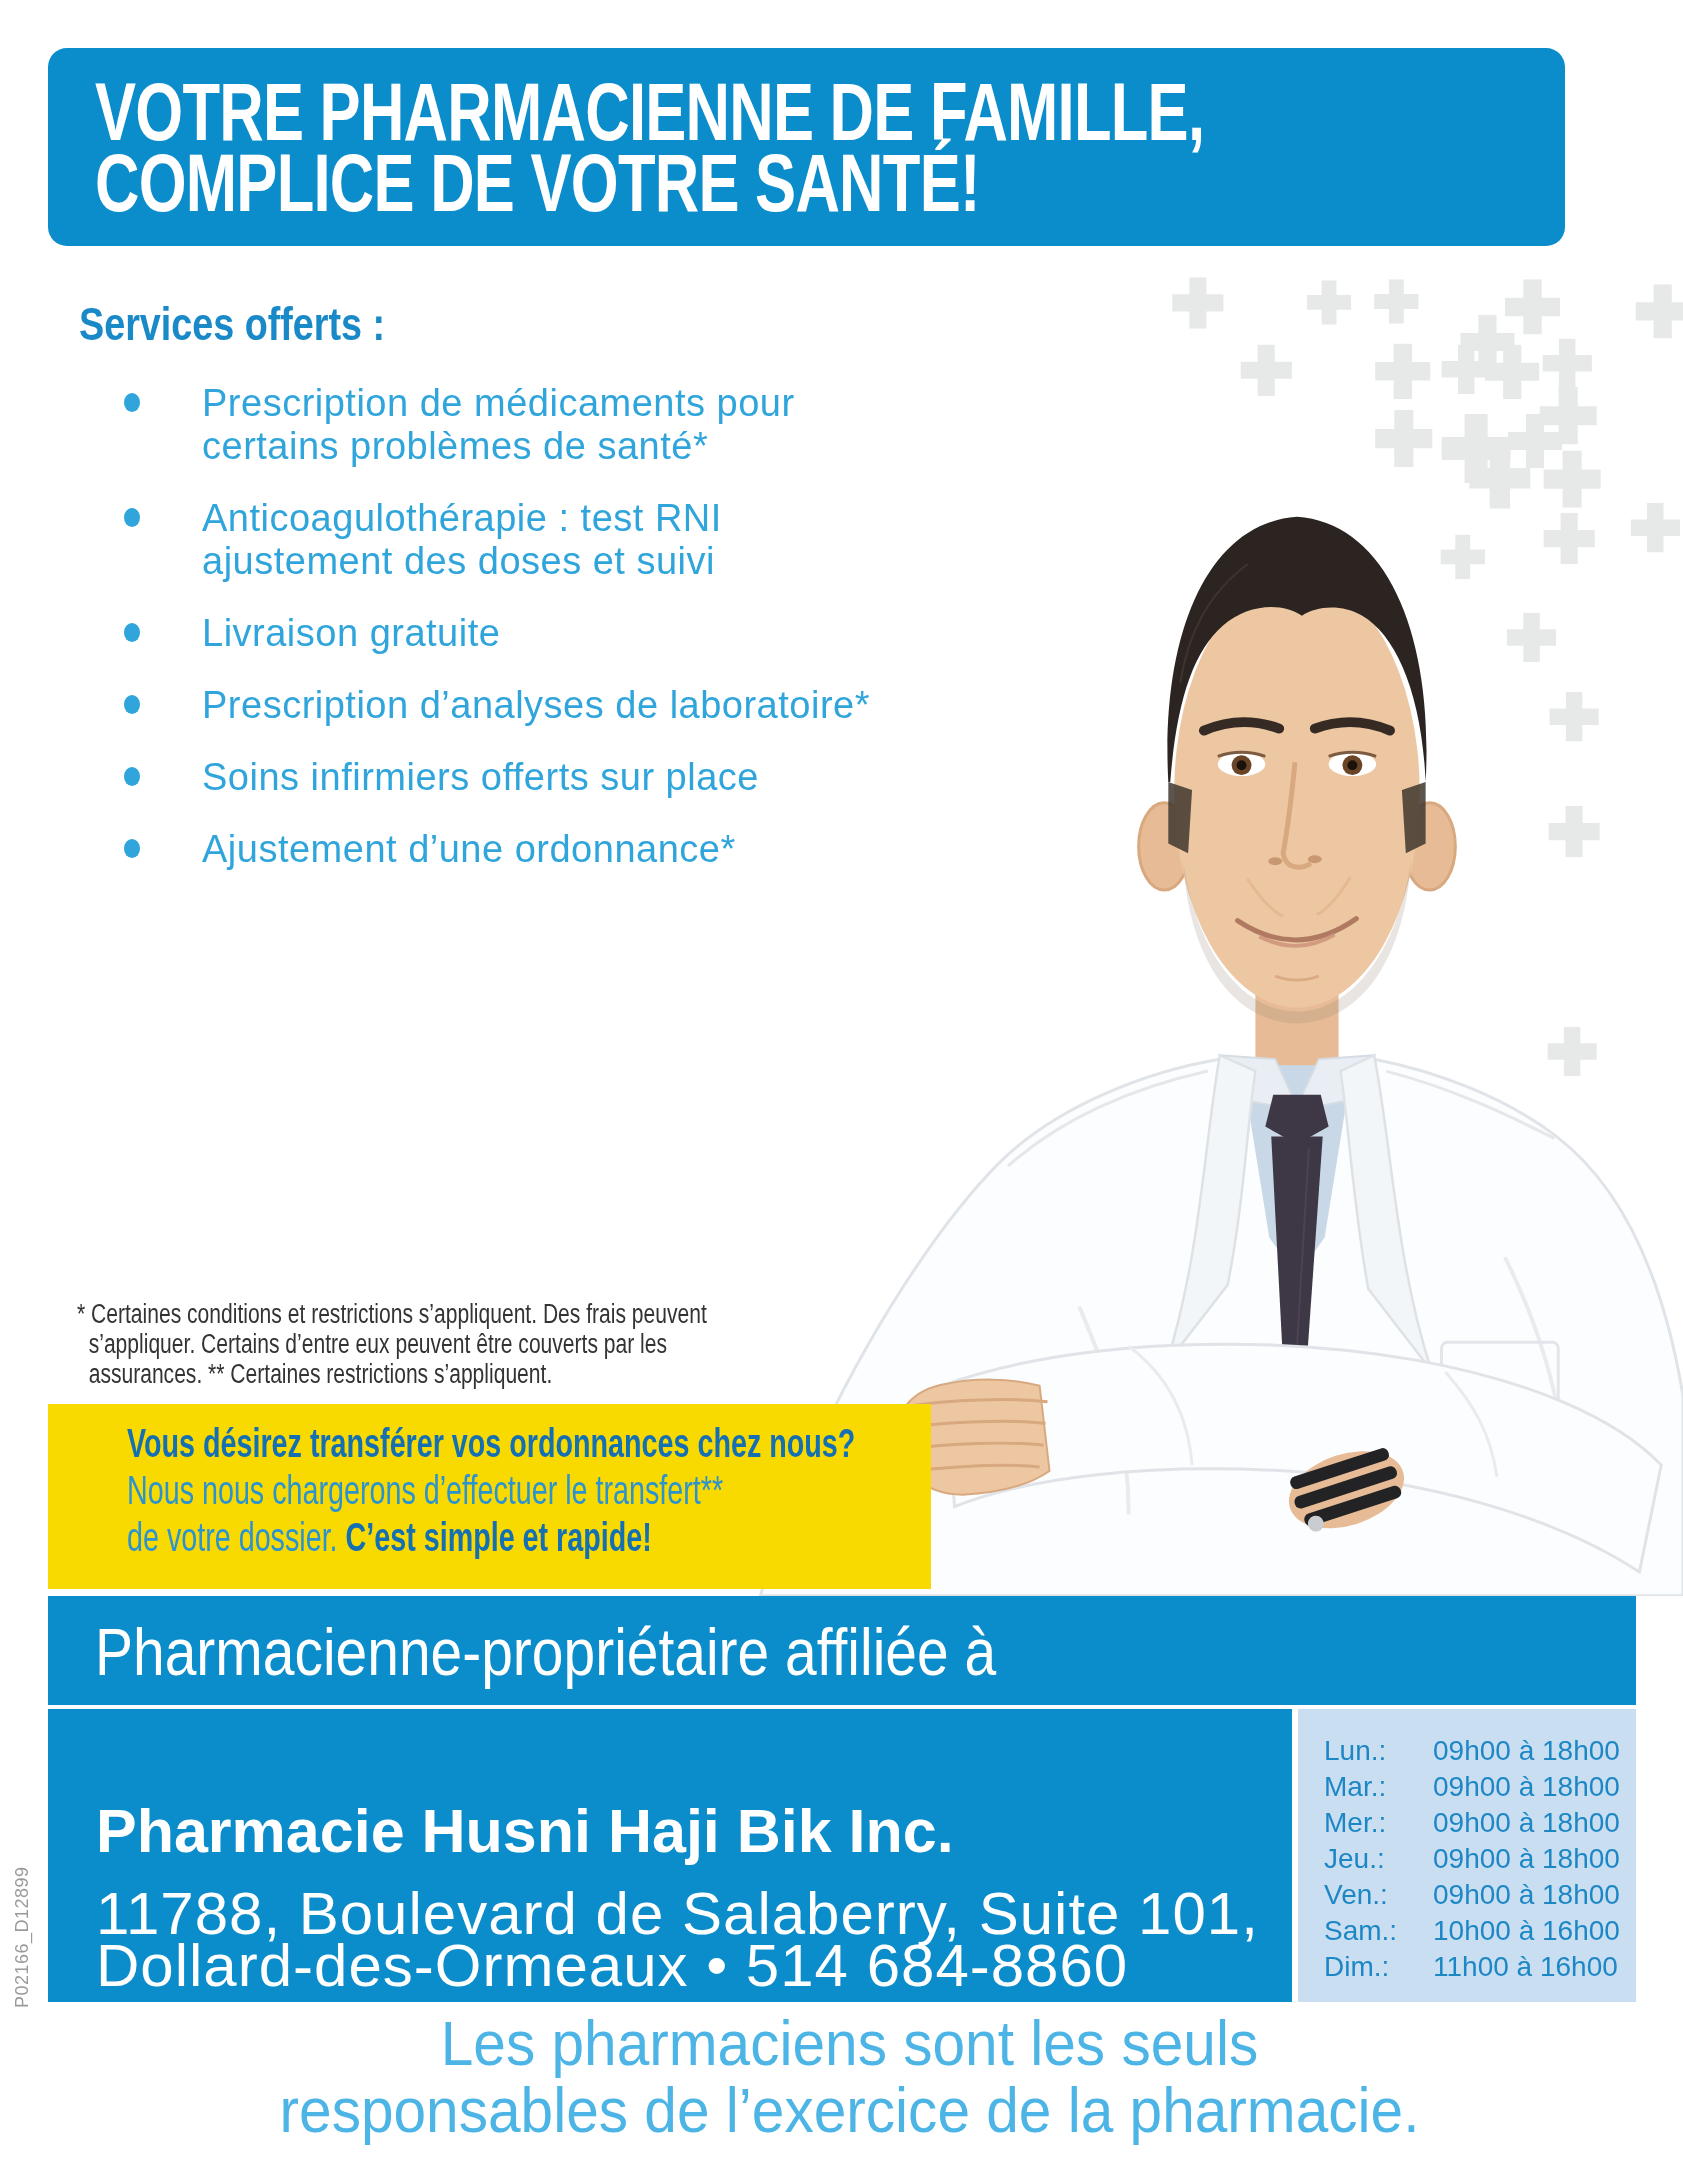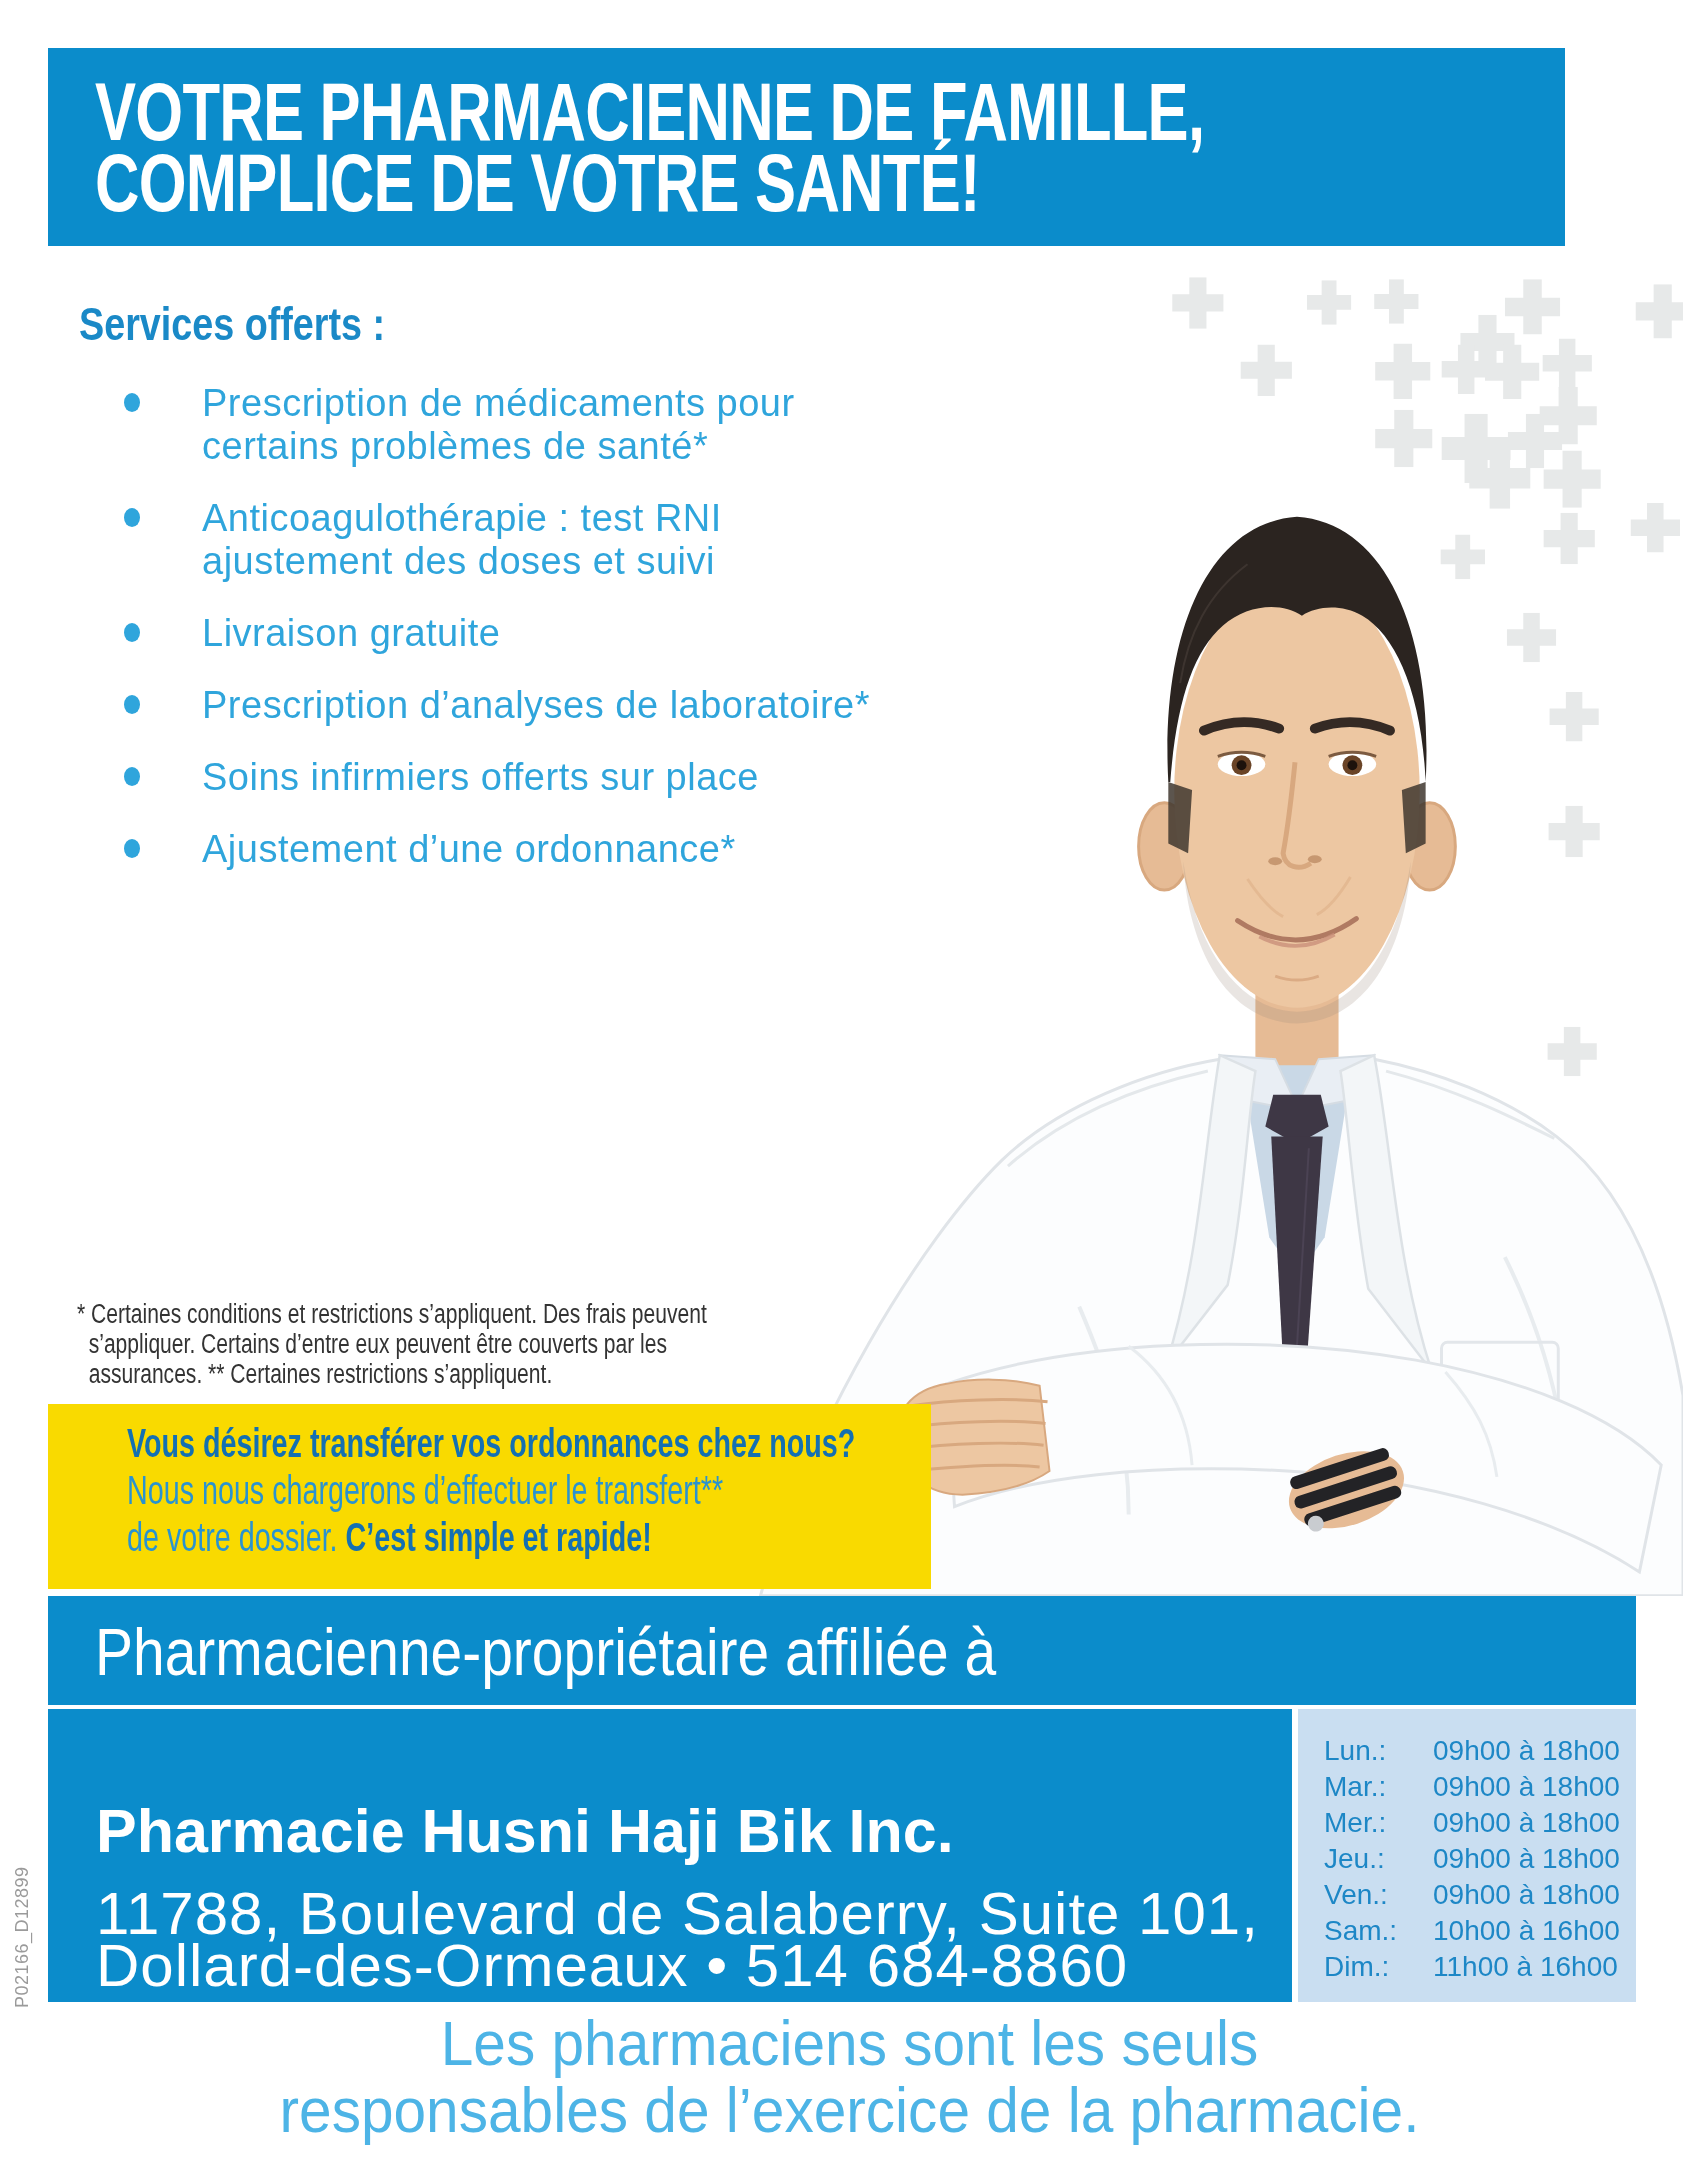--- a/index.html
+++ b/index.html
@@ -16,21 +16,21 @@
     --logo-yellow:#fcd900;
     --logo-orange:#ef7f4d;
     --plus-gray:#e7e9e9;
   }
   html,body{margin:0;padding:0;background:#fff;}
   .page{position:relative;width:1683px;height:2178px;background:#fff;overflow:hidden;
         font-family:"Liberation Sans",sans-serif;}
 
   
   .header{position:absolute;left:48px;top:48px;width:1517px;height:198px;
-          background:var(--main-blue);padding:0;box-sizing:border-box;}
+          background:var(--main-blue);padding:0;box-sizing:border-box;border-radius:19px;}
   .header .t{display:block;position:absolute;left:47px;color:#fff;font-weight:700;
              font-size:81px;letter-spacing:-1px;white-space:nowrap;
              transform:scaleX(.76);transform-origin:left top;line-height:1;}
   .header .t1{top:24px;}
   .header .t2{top:95px;}
 
   
   .services-heading{position:absolute;left:79px;top:297px;margin:0;font-size:46px;
                     font-weight:700;color:var(--heading-blue);white-space:nowrap;
                     transform:scaleX(.82);transform-origin:left top;}

